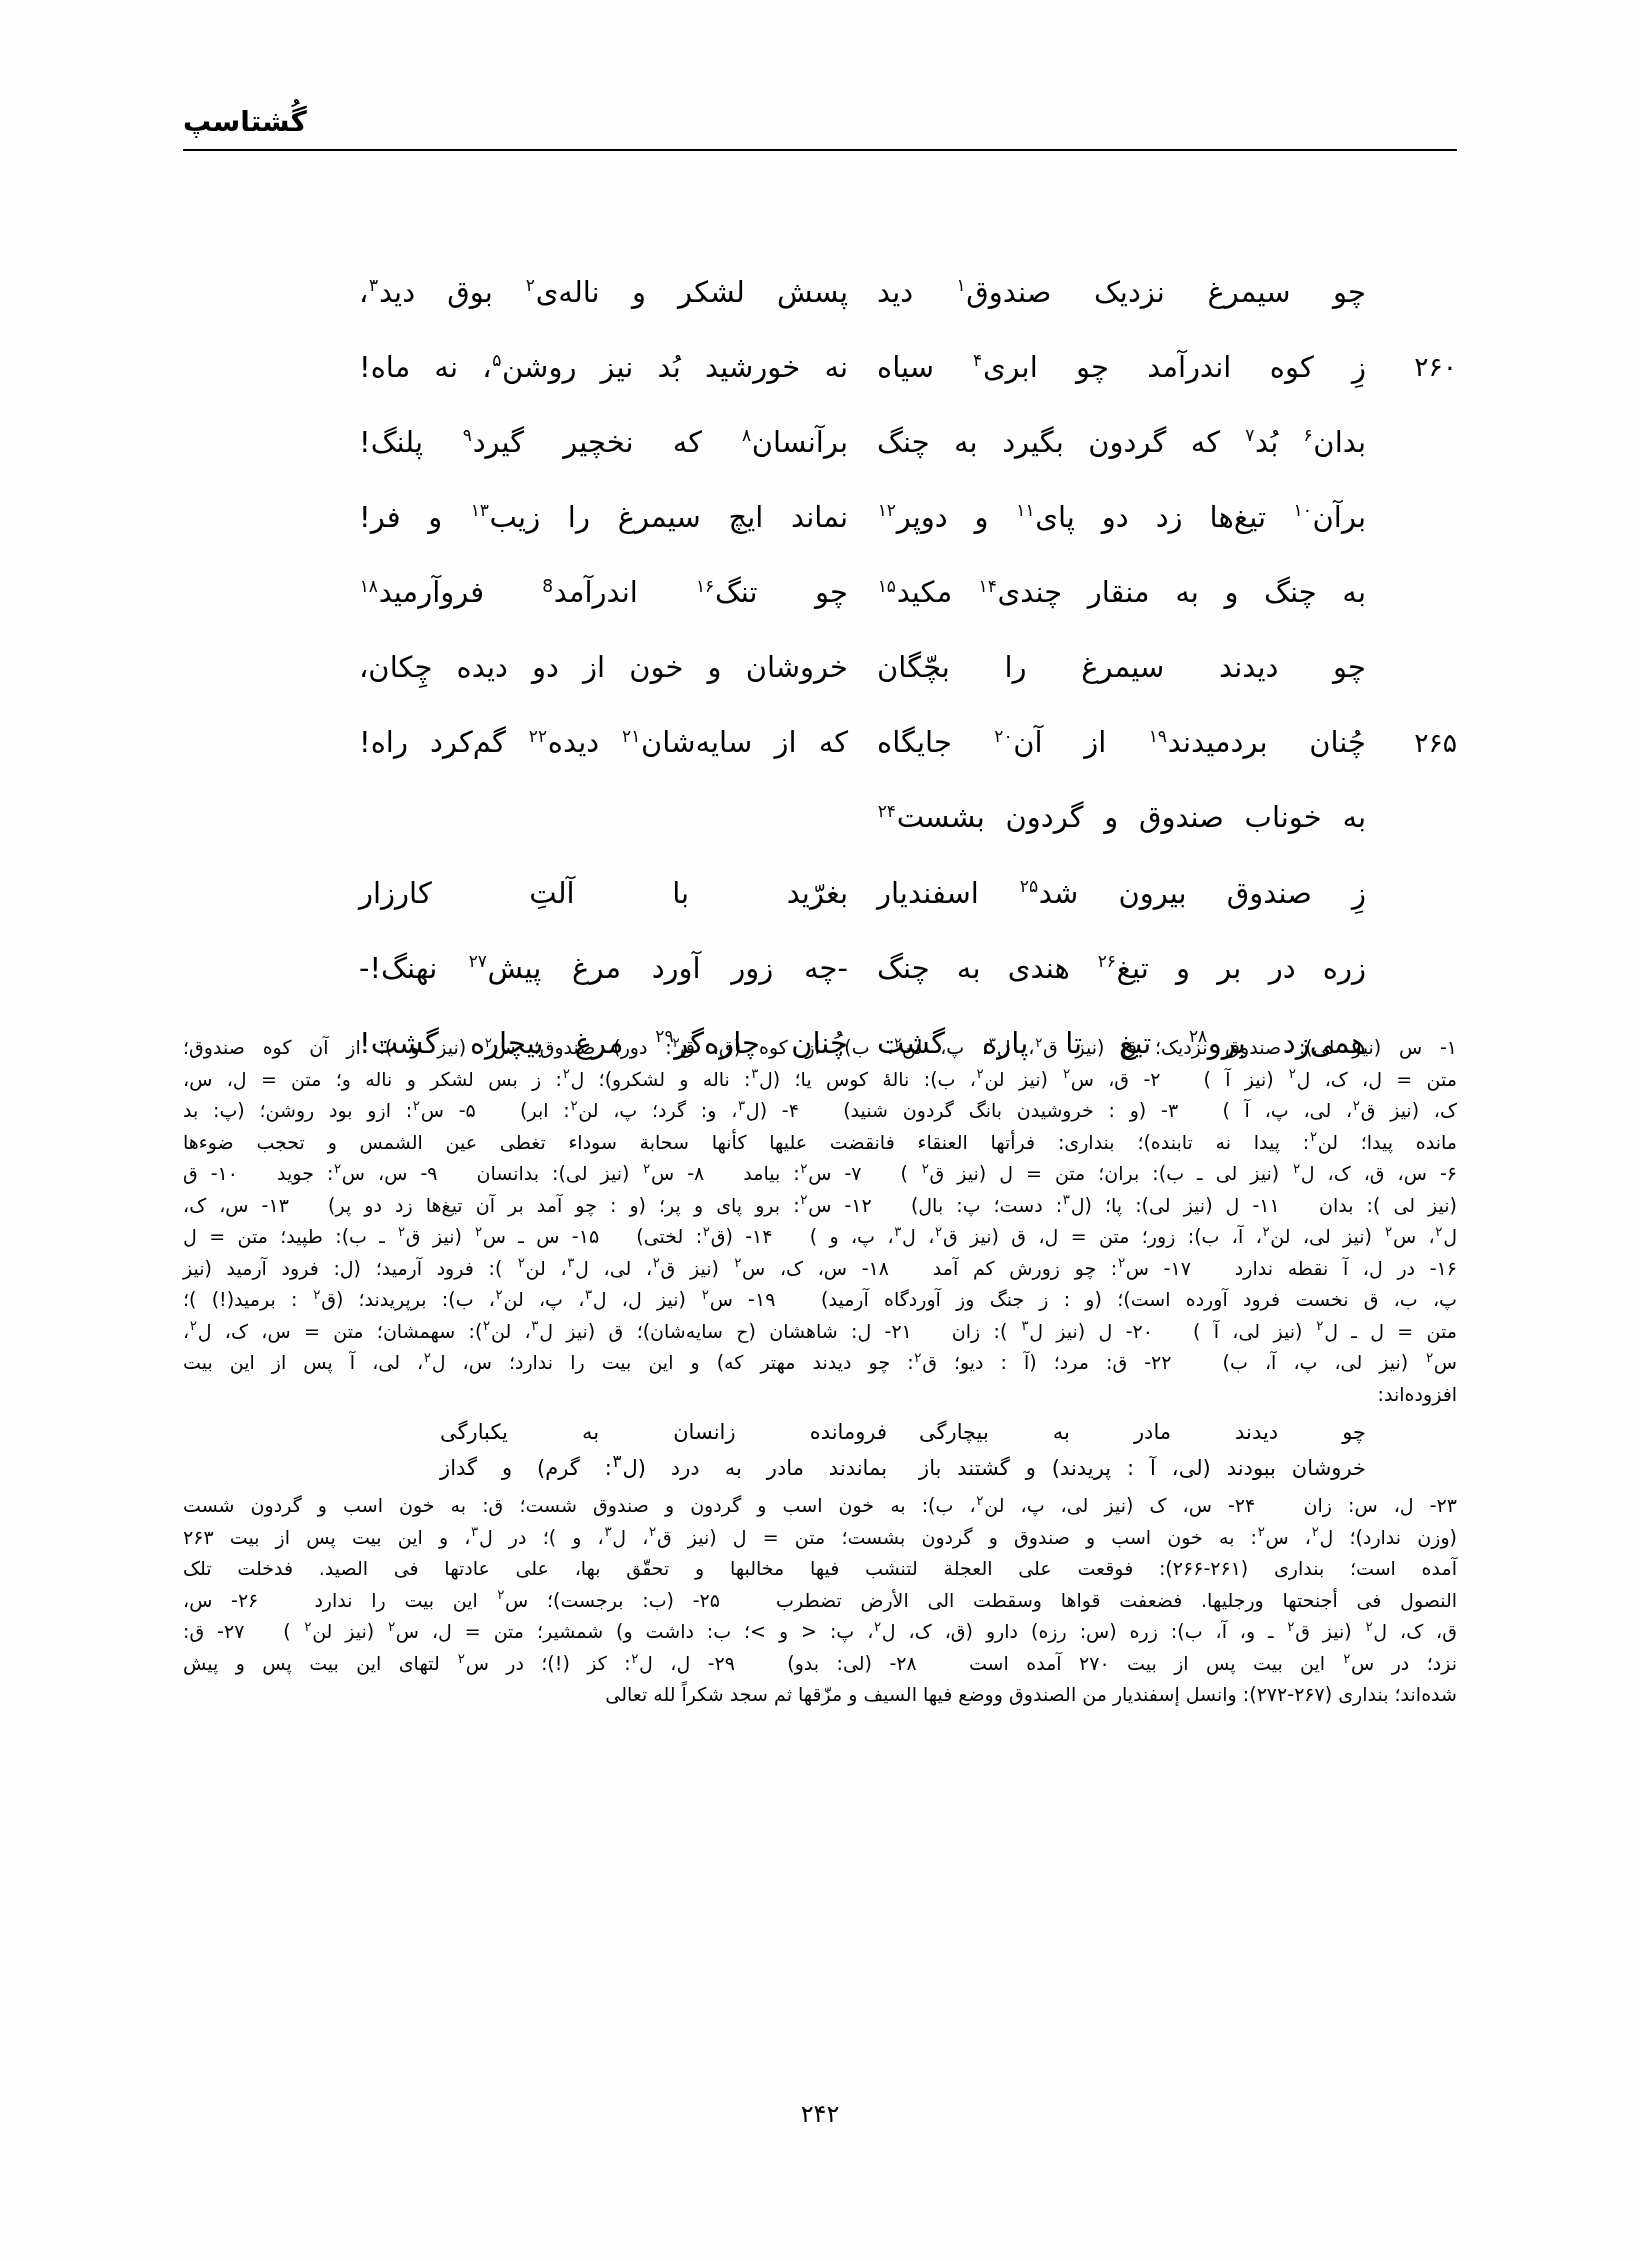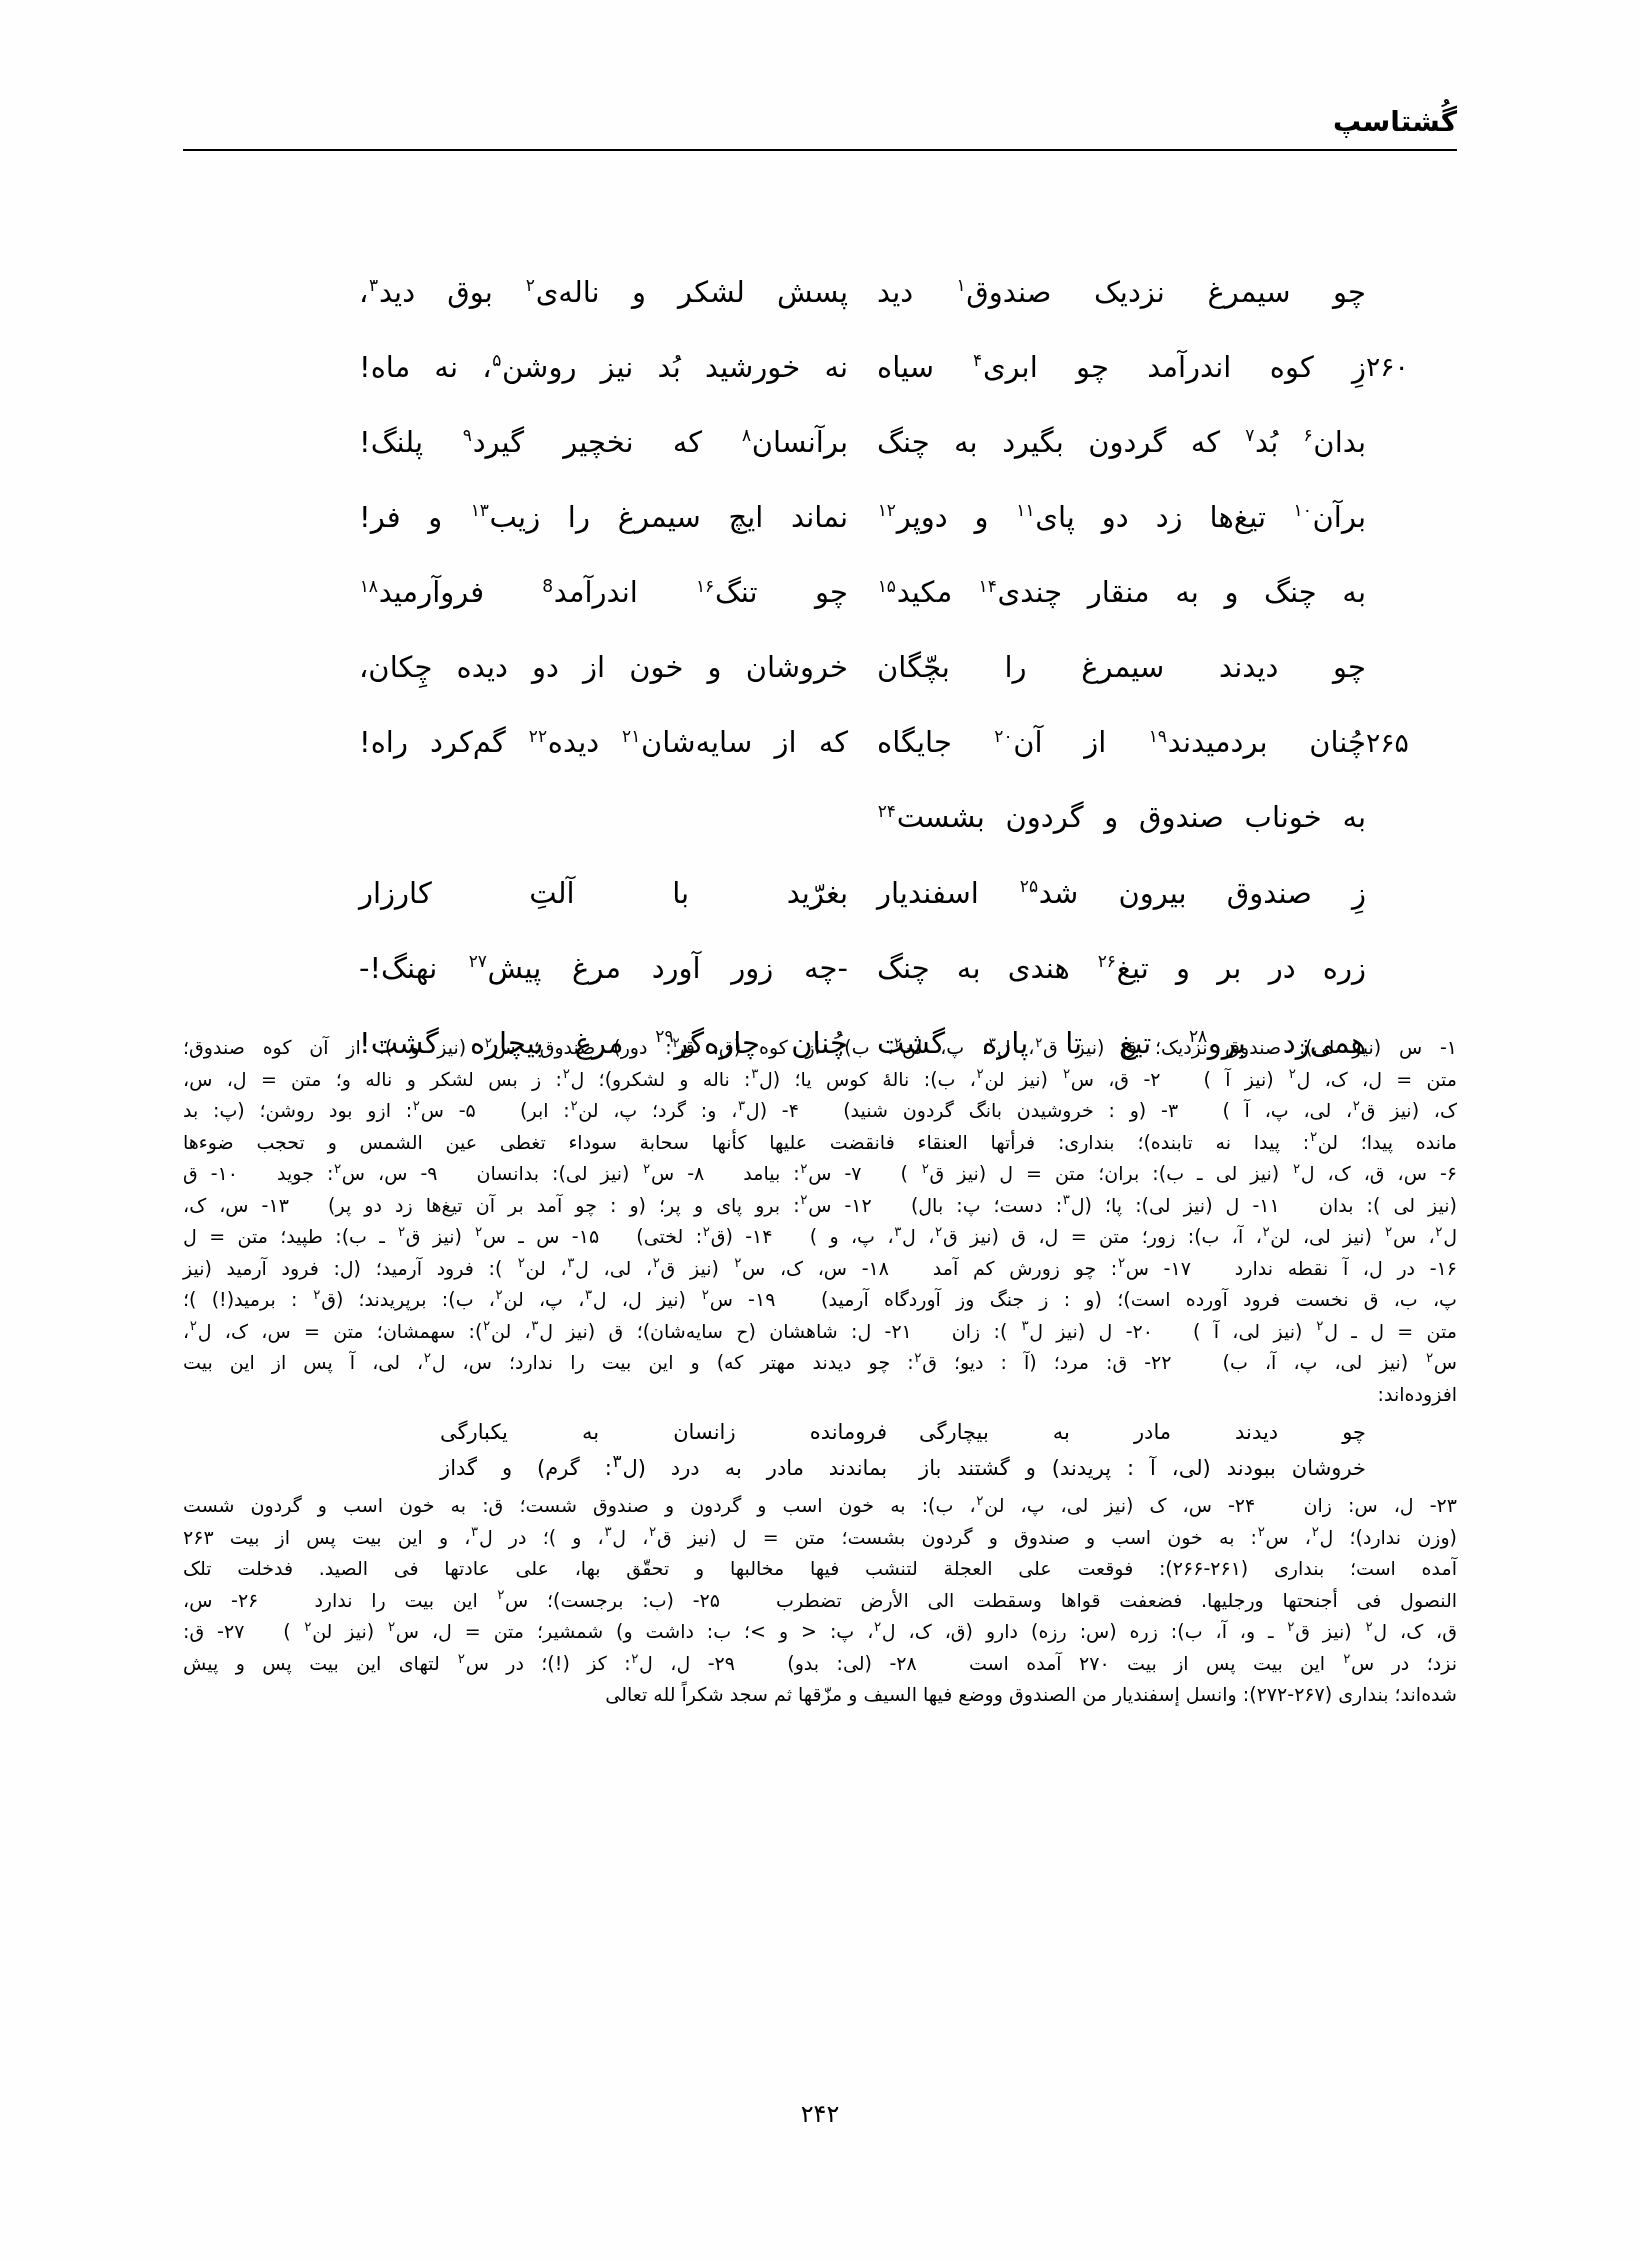--- a/index.html
+++ b/index.html
@@ -33,21 +33,20 @@
   }
   .runhead-title {
     font-size: 28px;
     font-weight: 700;
     letter-spacing: 0;
     display: inline-block;
     padding: 0 0 9.8px 0;
     margin-right: 0;
   }
   .runhead-inner {
-    text-align: right;
   }
   .runhead-rule {
     border-bottom: 2.1px solid #000;
     width: 100%;
     margin-top: 1.4px;
   }
 
   
   .verse-block {
     position: absolute;
@@ -61,21 +60,21 @@
     flex-direction: row;
     align-items: flex-start;
     margin-bottom: 2.1px;
     min-height: 73px;
   }
   .verse-num {
     width: 91px;
     flex: 0 0 91px;
     font-size: 26.6px;
     padding-top: 17px;
-    text-align: left;
+    text-align: right;
     direction: rtl;
     letter-spacing: 0.7px;
   }
   .hemistich {
     flex: 0 0 489px;
     width: 489px;
     font-size: 29px;
     line-height: 1.62;
     direction: rtl;
     text-align: justify;

